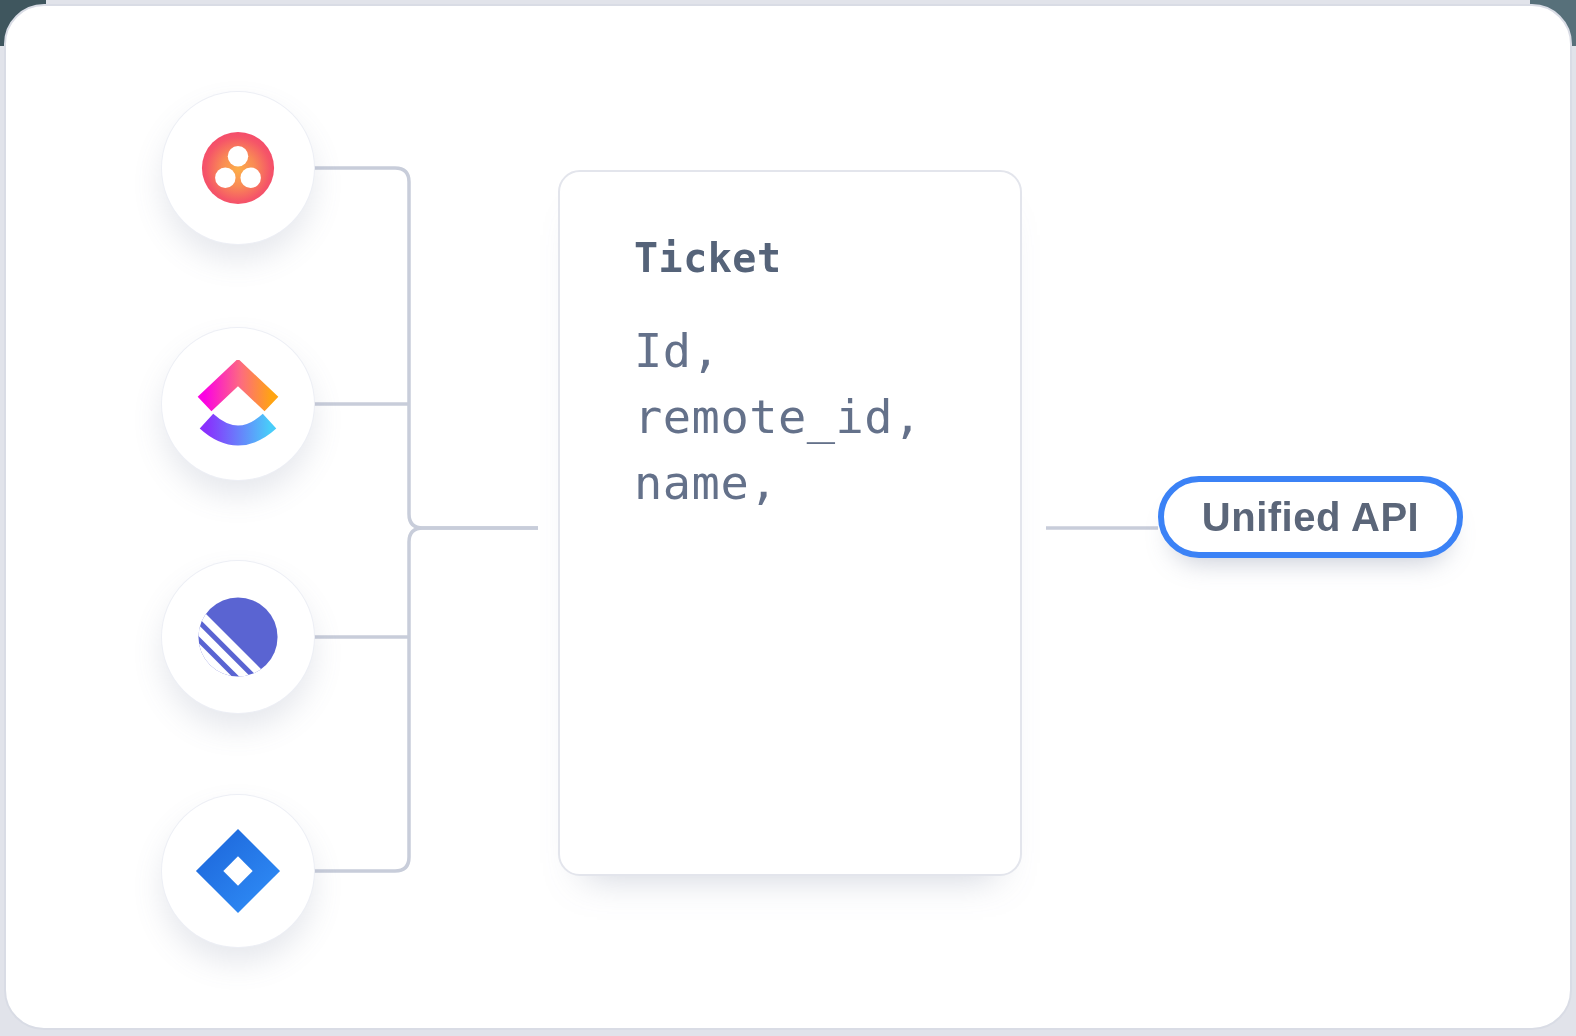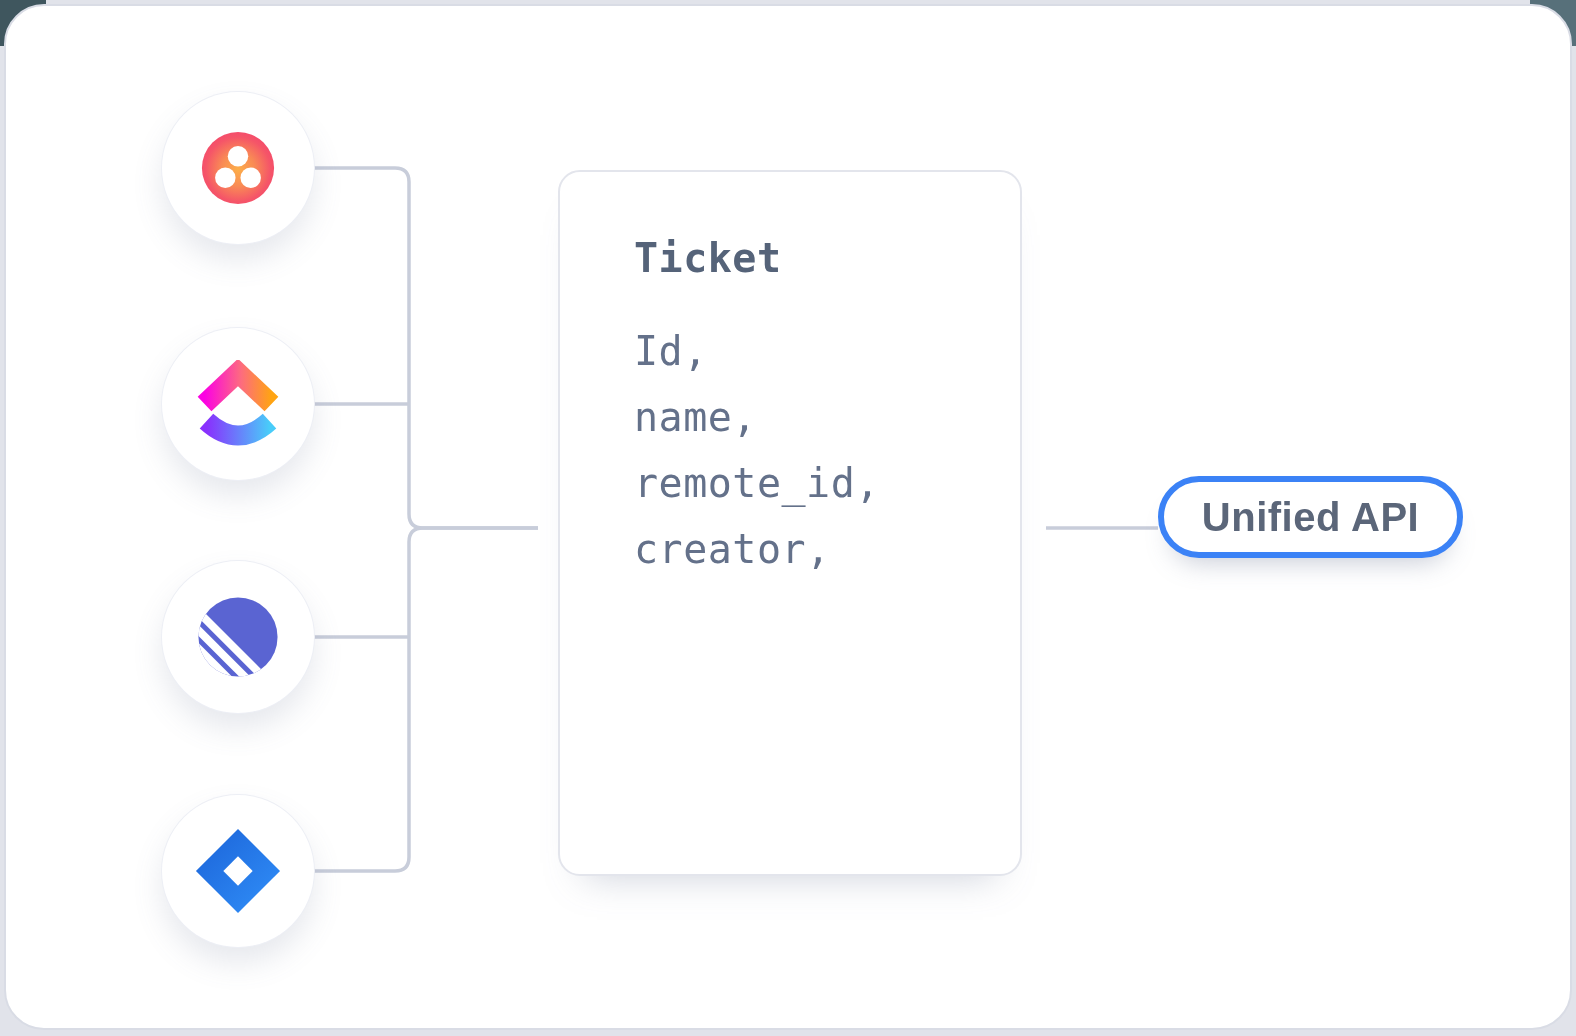--- a/index.html
+++ b/index.html
@@ -64,21 +64,21 @@
     font-weight: 700;
     font-size: 40px;
     line-height: 52px;
     color: #556379;
     letter-spacing: 0.5px;
   }
   .ticket-fields { margin-top: 34px; }
   .ticket-field {
     font-family: "DejaVu Sans Mono", monospace;
     font-weight: 400;
-    font-size: 40px;
+    font-size: 47px;
     line-height: 66px;
     color: #64718a;
     letter-spacing: 0.5px;
     white-space: pre;
   }
   .pill {
     position: absolute;
     left: 1158px; top: 476px;
     width: 305px; height: 82px;
     box-sizing: border-box;
@@ -181,23 +181,22 @@
       </defs>
       <path d="M45 2 L88 45 L45 88 L2 45 Z" fill="url(#jiraGrad)"></path>
       <path d="M45 30 L60 45 L45 60 L30 45 Z" fill="#ffffff"></path>
     </svg>
   </div>
 
   <div class="ticket-card">
     <div class="ticket-title">Ticket</div>
     <div class="ticket-fields">
       <div class="ticket-field">Id,</div>
+      <div class="ticket-field">remote_id,</div>
       <div class="ticket-field">name,</div>
-      <div class="ticket-field">remote_id,</div>
-      <div class="ticket-field">creator,</div>
     </div>
   </div>
 
   <div class="pill">
     <span>Unified API</span>
   </div>
 
 </div>
 
 </body></html>

